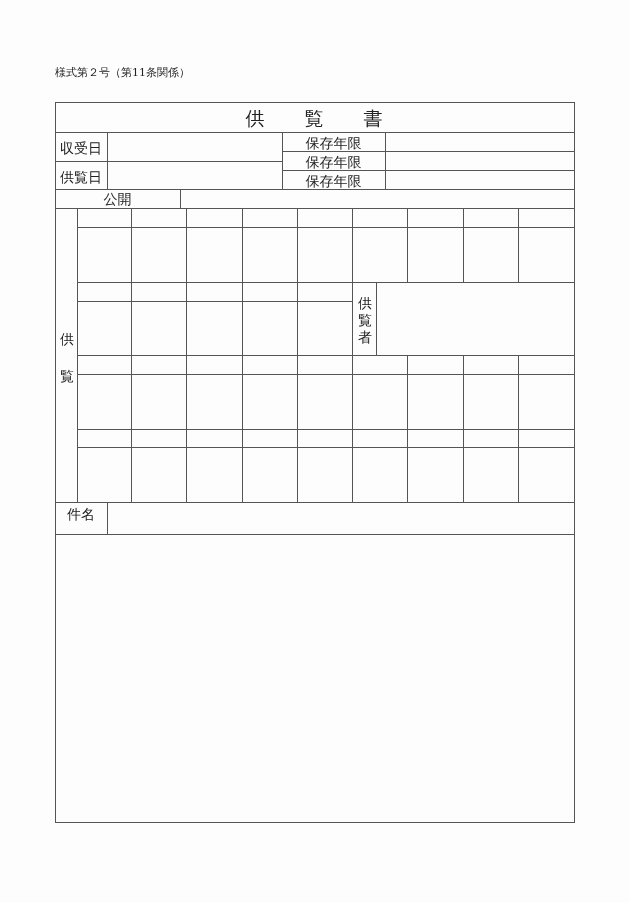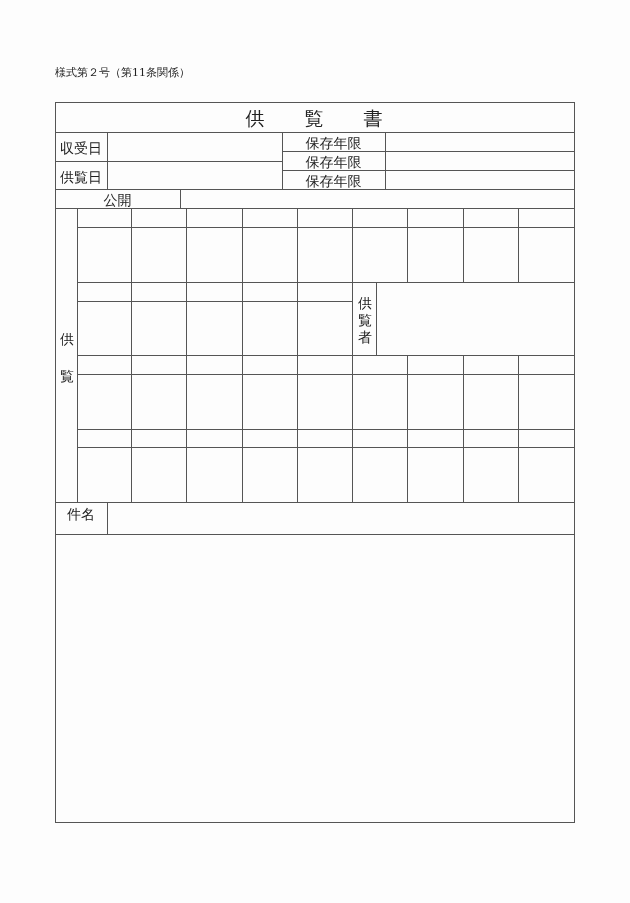--- a/index.html
+++ b/index.html
@@ -39,21 +39,21 @@
   <div class="vl" style="left:107px;top:132px;height:57px;"></div>
   <div class="vl" style="left:282px;top:132px;height:57px;"></div>
   <div class="vl" style="left:385px;top:132px;height:57px;"></div>
   <div class="vl" style="left:180px;top:189px;height:19px;"></div>
 
   <div class="txt ctr" style="left:55px;top:141px;width:52px;">収受日</div>
   <div class="txt ctr" style="left:55px;top:170px;width:52px;">供覧日</div>
   <div class="txt ctr" style="left:282px;top:136px;width:103px;">保存年限</div>
   <div class="txt ctr" style="left:282px;top:155px;width:103px;">保存年限</div>
   <div class="txt ctr" style="left:282px;top:174px;width:103px;">保存年限</div>
-  <div class="txt ctr" style="left:55px;top:193px;width:125px;">公開</div>
+  <div class="txt ctr" style="left:55px;top:193px;width:125px;font-family:Liberation Mono, monospace;">公開</div>
 
   <div class="cell" style="left:108px;top:133px;width:174px;height:28px;"></div>
   <div class="cell" style="left:108px;top:162px;width:174px;height:27px;"></div>
   <div class="cell" style="left:386px;top:133px;width:187px;height:18px;"></div>
   <div class="cell" style="left:386px;top:152px;width:187px;height:18px;"></div>
   <div class="cell" style="left:386px;top:171px;width:187px;height:18px;"></div>
   <div class="cell" style="left:181px;top:190px;width:392px;height:18px;"></div>
 
   <div class="vl" style="left:77px;top:208px;height:294px;"></div>
   <div class="txt" style="left:60px;top:332px;">供</div>

